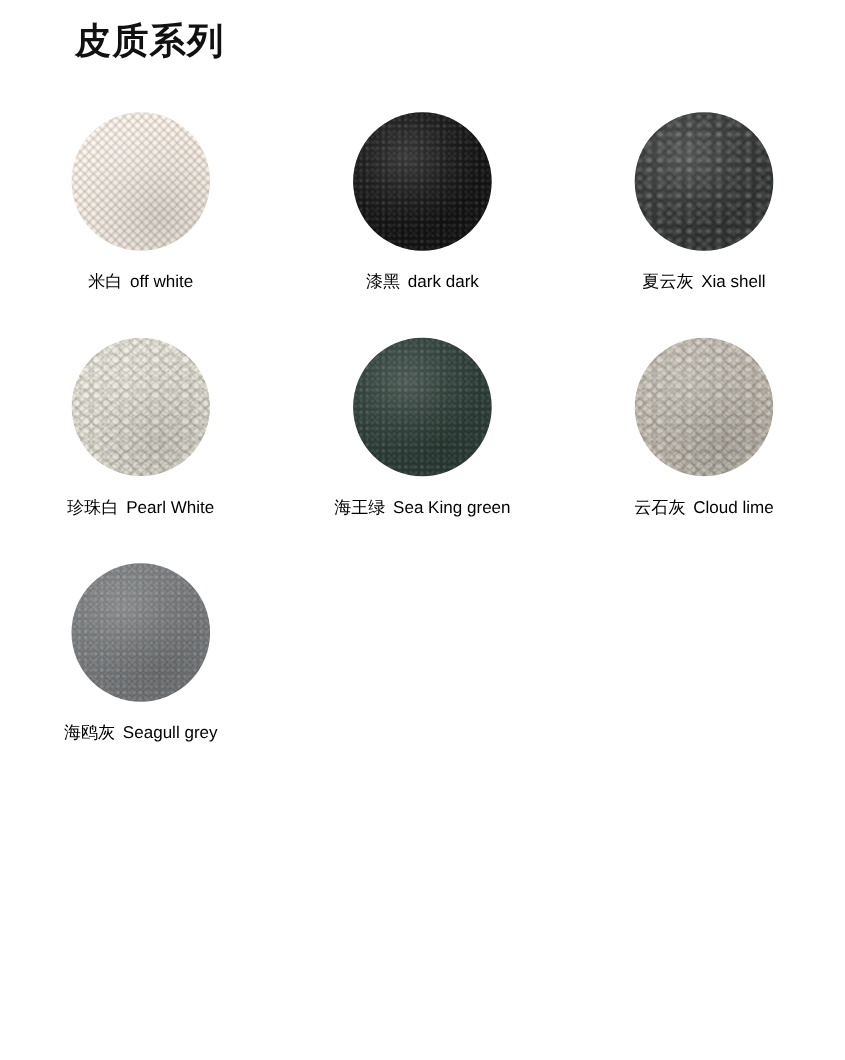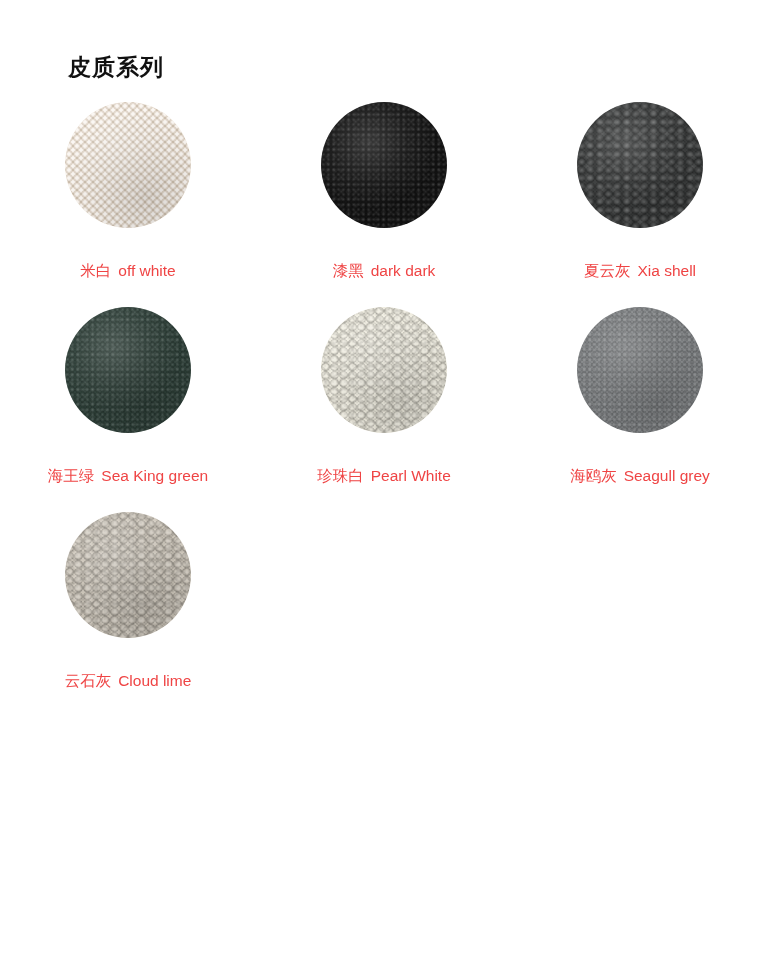--- a/index.html
+++ b/index.html
@@ -22,27 +22,26 @@
     height: 964px;
     position: relative;
     box-sizing: border-box;
   }
 
   
   .title {
     position: absolute;
     left: 68px;
     top: 16px;
-    font-size: 23px;
+    font-size: 33px;
     font-weight: 700;
     letter-spacing: 1px;
     line-height: 1.25;
     color: #111111;
     white-space: nowrap;
-    margin-top: 37px;
   }
 
   
   .grid {
     position: absolute;
     left: 0;
     top: 92px;
     width: 768px;
     display: grid;
     grid-template-columns: repeat(3, 256px);
@@ -137,24 +136,24 @@
       linear-gradient(62deg, rgba(255,255,255,0) 0%, rgba(255,255,255,0) 46%, rgba(255,255,255,0.22) 47.2%, rgba(255,255,255,0) 48.4%, rgba(255,255,255,0) 100%),
       linear-gradient(104deg, rgba(255,255,255,0) 0%, rgba(255,255,255,0) 29%, rgba(255,255,255,0.15) 30%, rgba(255,255,255,0) 31%, rgba(255,255,255,0) 100%),
       linear-gradient(18deg, rgba(255,255,255,0) 0%, rgba(255,255,255,0) 68%, rgba(255,255,255,0.13) 69%, rgba(255,255,255,0) 70%, rgba(255,255,255,0) 100%),
       linear-gradient(128deg, rgba(255,255,255,0) 0%, rgba(255,255,255,0) 57%, rgba(255,255,255,0.10) 58%, rgba(255,255,255,0) 59%, rgba(255,255,255,0) 100%),
       radial-gradient(circle at 50% 50%, rgba(255,255,255,0.05) 0%, rgba(255,255,255,0) 42%, rgba(0,0,0,0.08) 68%, rgba(0,0,0,0) 80%);
     background-size: 100% 100%, 100% 100%, 100% 100%, 100% 100%, 4px 4px;
   }
 
   
   .caption {
-    margin-top: 33px;
+    margin-top: 18px;
     font-size: 15.5px;
     line-height: 1.3;
-    color: #ef4444;
+    color: #000000;
     white-space: nowrap;
     text-align: left;
   }
   .caption .cn {
     font-family: "DejaVu Sans", "Liberation Sans", sans-serif;
     font-size: 15.5px;
   }
   .caption .en {
     margin-left: 7px;
     font-size: 15.5px;
@@ -187,45 +186,45 @@
       <div class="swatch-cell">
         <div class="disc-wrap">
           <div class="disc" style="background-color: rgb(60, 62, 62);">
             <div class="grain tex-pebble"></div>
           </div>
         </div>
         <div class="caption"><span class="cn">夏云灰</span><span class="en">Xia shell</span></div>
       </div>
       <div class="swatch-cell">
         <div class="disc-wrap">
+          <div class="disc" style="background-color: rgb(240, 237, 224);">
+            <div class="grain tex-pebble"></div>
+          </div>
+        </div>
+        <div class="caption"><span class="cn">珍珠白</span><span class="en">Pearl White</span></div>
+      </div>
+      <div class="swatch-cell">
+        <div class="disc-wrap">
           <div class="disc" style="background-color: rgb(46, 64, 57);">
             <div class="grain tex-fine"></div>
           </div>
         </div>
         <div class="caption"><span class="cn">海王绿</span><span class="en">Sea King green</span></div>
       </div>
       <div class="swatch-cell">
         <div class="disc-wrap">
-          <div class="disc" style="background-color: rgb(240, 237, 224);">
+          <div class="disc" style="background-color: rgb(207, 200, 188);">
             <div class="grain tex-pebble"></div>
           </div>
         </div>
-        <div class="caption"><span class="cn">珍珠白</span><span class="en">Pearl White</span></div>
+        <div class="caption"><span class="cn">云石灰</span><span class="en">Cloud lime</span></div>
       </div>
       <div class="swatch-cell">
         <div class="disc-wrap">
           <div class="disc" style="background-color: rgb(126, 129, 131);">
             <div class="grain tex-fine"></div>
           </div>
         </div>
         <div class="caption"><span class="cn">海鸥灰</span><span class="en">Seagull grey</span></div>
       </div>
-      <div class="swatch-cell">
-        <div class="disc-wrap">
-          <div class="disc" style="background-color: rgb(207, 200, 188);">
-            <div class="grain tex-pebble"></div>
-          </div>
-        </div>
-        <div class="caption"><span class="cn">云石灰</span><span class="en">Cloud lime</span></div>
-      </div>
     </div>
 
 </div>
 
 </body></html>

